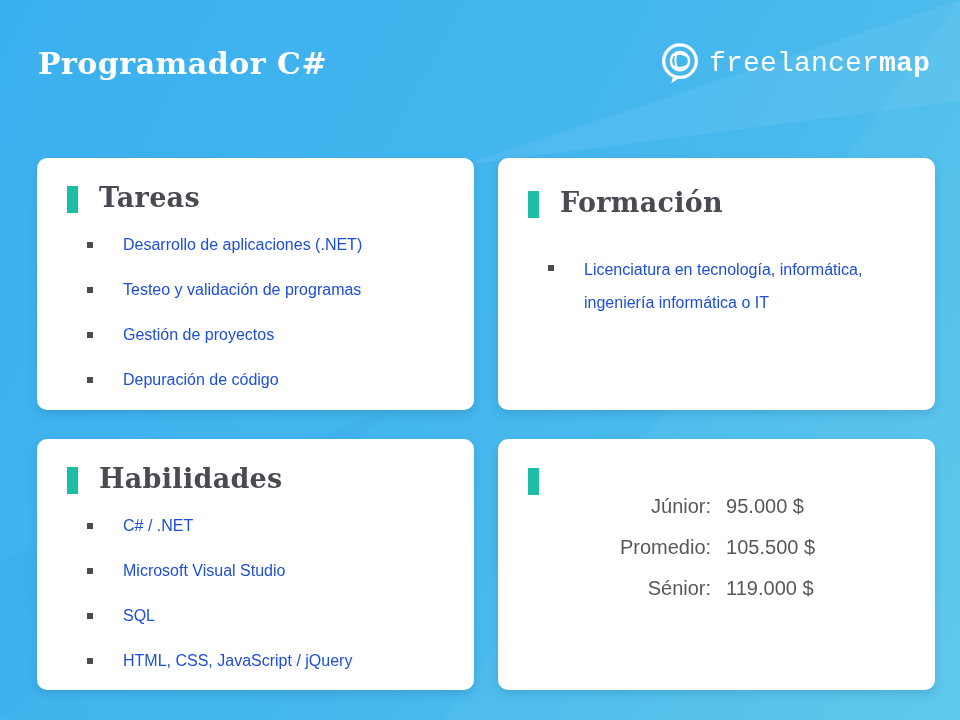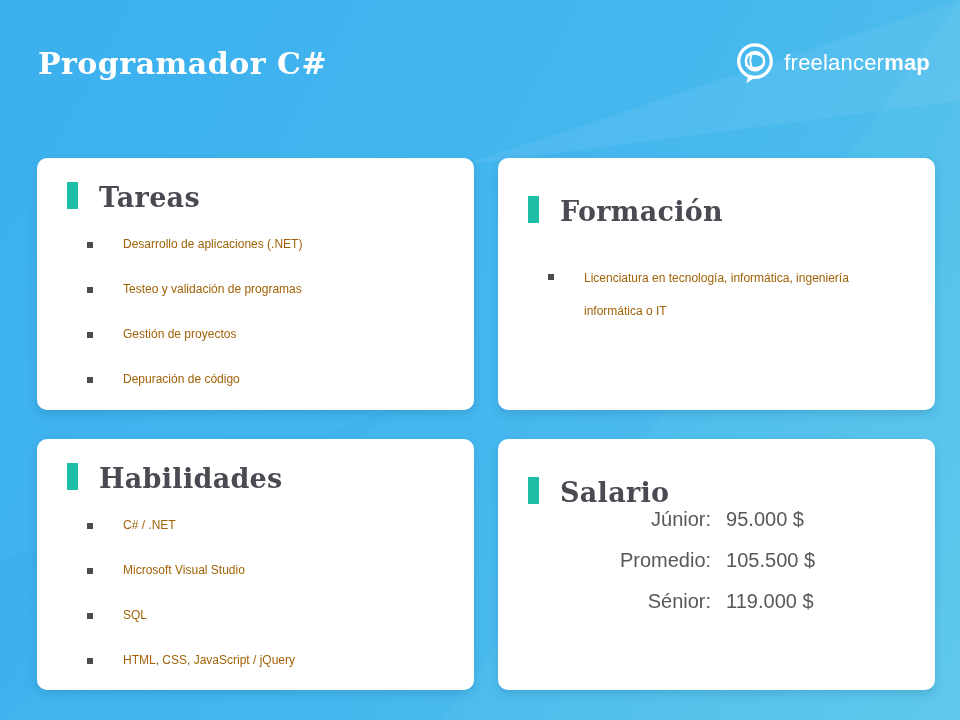--- a/index.html
+++ b/index.html
@@ -42,71 +42,72 @@
     font-family: "DejaVu Serif", "Liberation Serif", serif;
     font-weight: 700;
     font-size: 30px;
     letter-spacing: 0.5px;
     color: #ffffff;
   }
   .logo { display: flex; align-items: center; gap: 6px; }
   .logo-icon { display: block; }
   .logo-text {
     color: #ffffff;
-    font-size: 22px;
+    font-size: 28px;
     letter-spacing: 0.2px;
     font-weight: 400;
+    font-family: Liberation Mono, monospace;
   }
   .logo-text b { font-weight: 700; }
 
   
   .grid {
     position: absolute; left: 37px; top: 158px;
     width: 898px; height: 532px;
     display: grid;
     grid-template-columns: 1fr 1fr;
     grid-template-rows: 1fr 1fr;
     column-gap: 24px; row-gap: 29px;
   }
   .card {
     background: #ffffff;
     border-radius: 10px;
     box-shadow: 0 4px 10px rgba(25, 90, 140, 0.22);
     padding: 24px 28px 18px 30px;
     box-sizing: border-box;
     overflow: hidden;
   }
-  .card-head { display: flex; align-items: flex-start; gap: 21px; }
+  .card-head { display: flex; align-items: flex-end; gap: 21px; }
   .marker {
     width: 11px; height: 27px;
     background: #1cbea6;
     flex: 0 0 auto;
   }
   .card-title {
     margin: 0;
     font-family: "DejaVu Serif", "Liberation Serif", serif;
     font-weight: 700;
     font-size: 27px;
     color: #4a4a52;
     letter-spacing: 0.3px;
   }
-  .card-head.low { margin-top: 14px; }
+  .card-head.low { margin-top: 5px; }
 
   ul.items {
     list-style: none;
     margin: 17px 0 0 0;
     padding: 0;
   }
   ul.items li {
     display: flex;
     align-items: flex-start;
     margin-bottom: 16px;
-    font-size: 12px;
+    font-size: 16px;
     line-height: 29px;
-    color: #a16207;
+    color: #1d4ed8;
   }
   .bullet {
     flex: 0 0 auto;
     width: 6px; height: 6px;
     background: #4c4c50;
     margin: 12px 30px 0 20px;
   }
   ul.items.single { margin-top: 35px; }
   ul.items.single li { line-height: 33px; }
   ul.items.single .item-text { max-width: 352px; }
@@ -208,21 +209,20 @@
         <li>
             <span class="bullet"></span>
             <span class="item-text">HTML, CSS, JavaScript / jQuery</span>
           </li>
       </ul>
     </section>
 
     <section class="card">
       <div class="card-head low">
         <span class="marker"></span>
-        <h2 class="card-title">Salario</h2>
       </div>
       <div class="salary">
         <span class="s-label">Júnior:</span>
         <span class="s-value">95.000 $</span>
         <span class="s-label">Promedio:</span>
         <span class="s-value">105.500 $</span>
         <span class="s-label">Sénior:</span>
         <span class="s-value">119.000 $</span>
       </div>
     </section>

